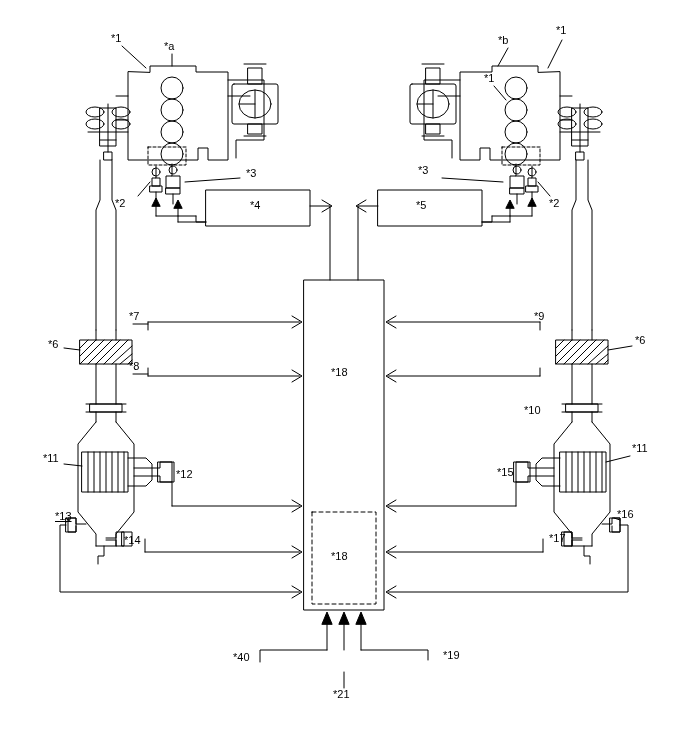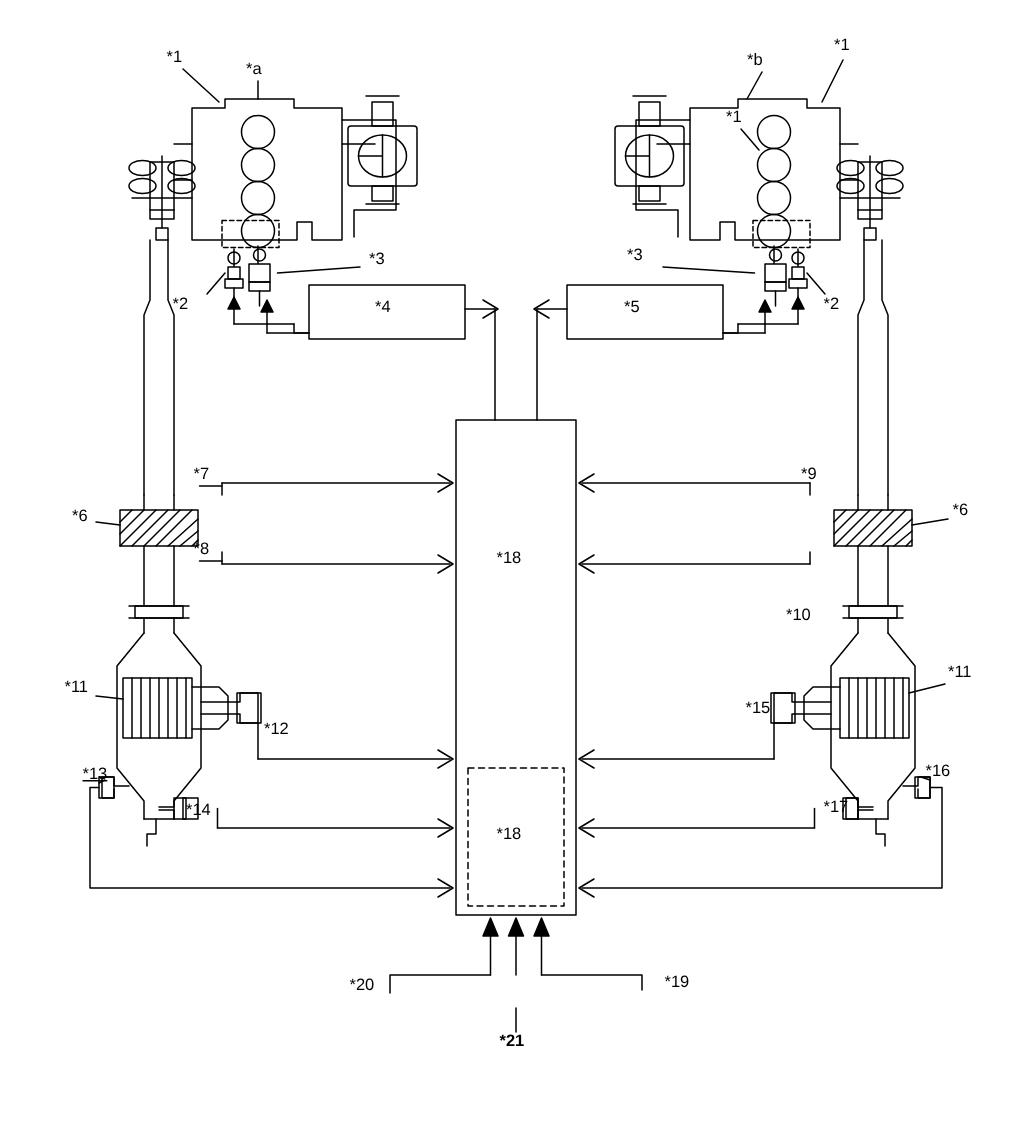--- a/index.html
+++ b/index.html
@@ -281,24 +281,24 @@
 <div class="lbl" style="left:416px;top:199px;">*5</div>
 <div class="lbl" style="left:129px;top:310px;">*7</div>
 <div class="lbl" style="left:534px;top:310px;">*9</div>
 <div class="lbl" style="left:48px;top:338px;">*6</div>
 <div class="lbl" style="left:635px;top:334px;">*6</div>
 <div class="lbl" style="left:129px;top:360px;">*8</div>
 <div class="lbl" style="left:524px;top:372px;margin-top:32px;">*10</div>
 <div class="lbl" style="left:331px;top:366px;">*18</div>
 <div class="lbl" style="left:43px;top:452px;">*11</div>
 <div class="lbl" style="left:632px;top:442px;">*11</div>
-<div class="lbl" style="left:176px;top:480px;">*12</div>
+<div class="lbl" style="left:176px;top:468px;">*12</div>
 <div class="lbl" style="left:497px;top:466px;">*15</div>
 <div class="lbl" style="left:55px;top:510px;text-decoration:underline;">*13</div>
 <div class="lbl" style="left:617px;top:508px;text-align:right;">*16</div>
 <div class="lbl" style="left:124px;top:534px;">*14</div>
 <div class="lbl" style="left:549px;top:532px;">*17</div>
 <div class="lbl" style="left:331px;top:550px;">*18</div>
-<div class="lbl" style="left:233px;top:651px;">*20</div>
+<div class="lbl" style="left:233px;top:651px;">*40</div>
 <div class="lbl" style="left:443px;top:649px;">*19</div>
-<div class="lbl" style="left:333px;top:688px;font-weight:bold;">*21</div>
+<div class="lbl" style="left:333px;top:688px;">*21</div>
 
 </div>
 
 </body></html>

